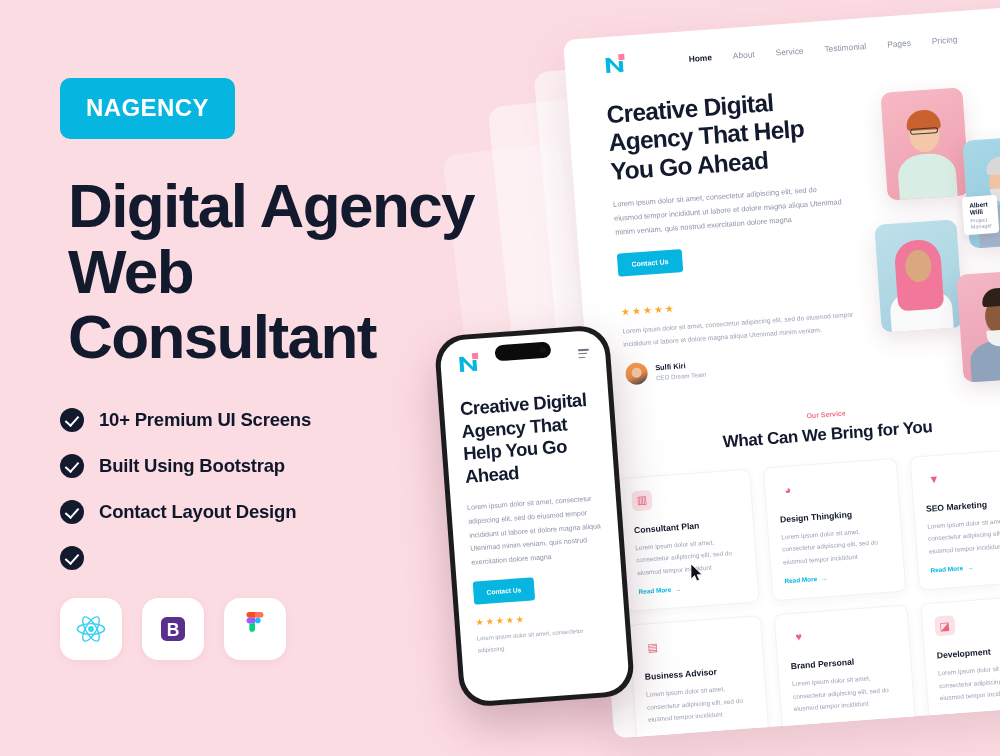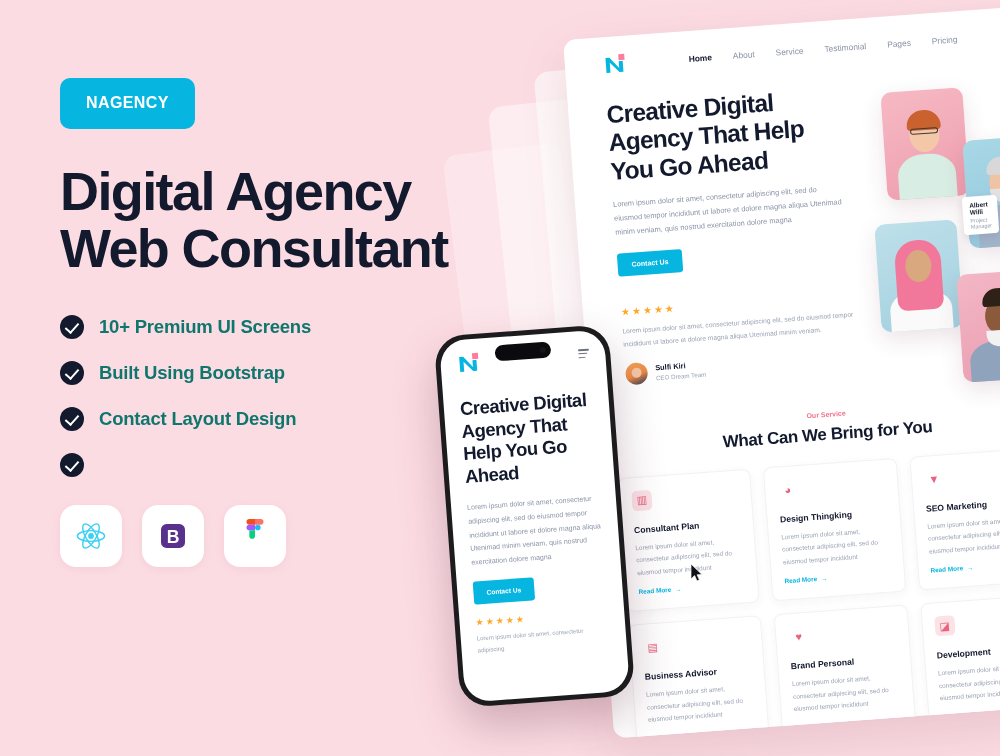--- a/index.html
+++ b/index.html
@@ -9,42 +9,42 @@
     font-family:"Liberation Sans", sans-serif;
     position:relative;
   }
   .stage { position:absolute; inset:0; overflow:hidden; }
 
   
   .promo { position:absolute; left:60px; top:78px; width:420px; z-index:40; }
 
   .badge {
     display:inline-block; background:#06B6E0; color:#fff;
-    font-size:16px; font-weight:700; letter-spacing:.4px;
+    font-size:24px; font-weight:700; letter-spacing:.4px;
     padding:16px 26px 17px; border-radius:10px;
   }
 
   .promo-title {
     margin-top:34px; color:#131A2E;
-    font-size:54px; line-height:1.06; font-weight:700; letter-spacing:-1.6px;
+    font-size:62px; line-height:1.06; font-weight:700; letter-spacing:-1.6px;margin-left:8px;
   }
   .promo-title span { display:block; }
 
   .features { margin-top:38px; list-style:none; }
   .feature { display:flex; align-items:center; gap:15px; margin-bottom:22px; }
   .check {
     width:24px; height:24px; border-radius:50%; background:#131A2E;
     flex:0 0 24px; position:relative;
   }
   .check::after {
     content:""; position:absolute; left:8px; top:5px;
     width:6px; height:11px; border:solid #fff; border-width:0 2.4px 2.4px 0;
     transform:rotate(42deg);
   }
-  .feature-label { color:#0f766e; font-size:18.5px; font-weight:700; letter-spacing:-.2px; }
+  .feature-label { color:#0f172a; font-size:18.5px; font-weight:700; letter-spacing:-.2px; }
 
   
   .tech-row { margin-top:28px; display:flex; gap:20px; }
   .tech {
     width:62px; height:62px; border-radius:16px; background:#fff;
     display:flex; align-items:center; justify-content:center;
     box-shadow:0 2px 10px rgba(150,70,90,.08);
   }
 
   

